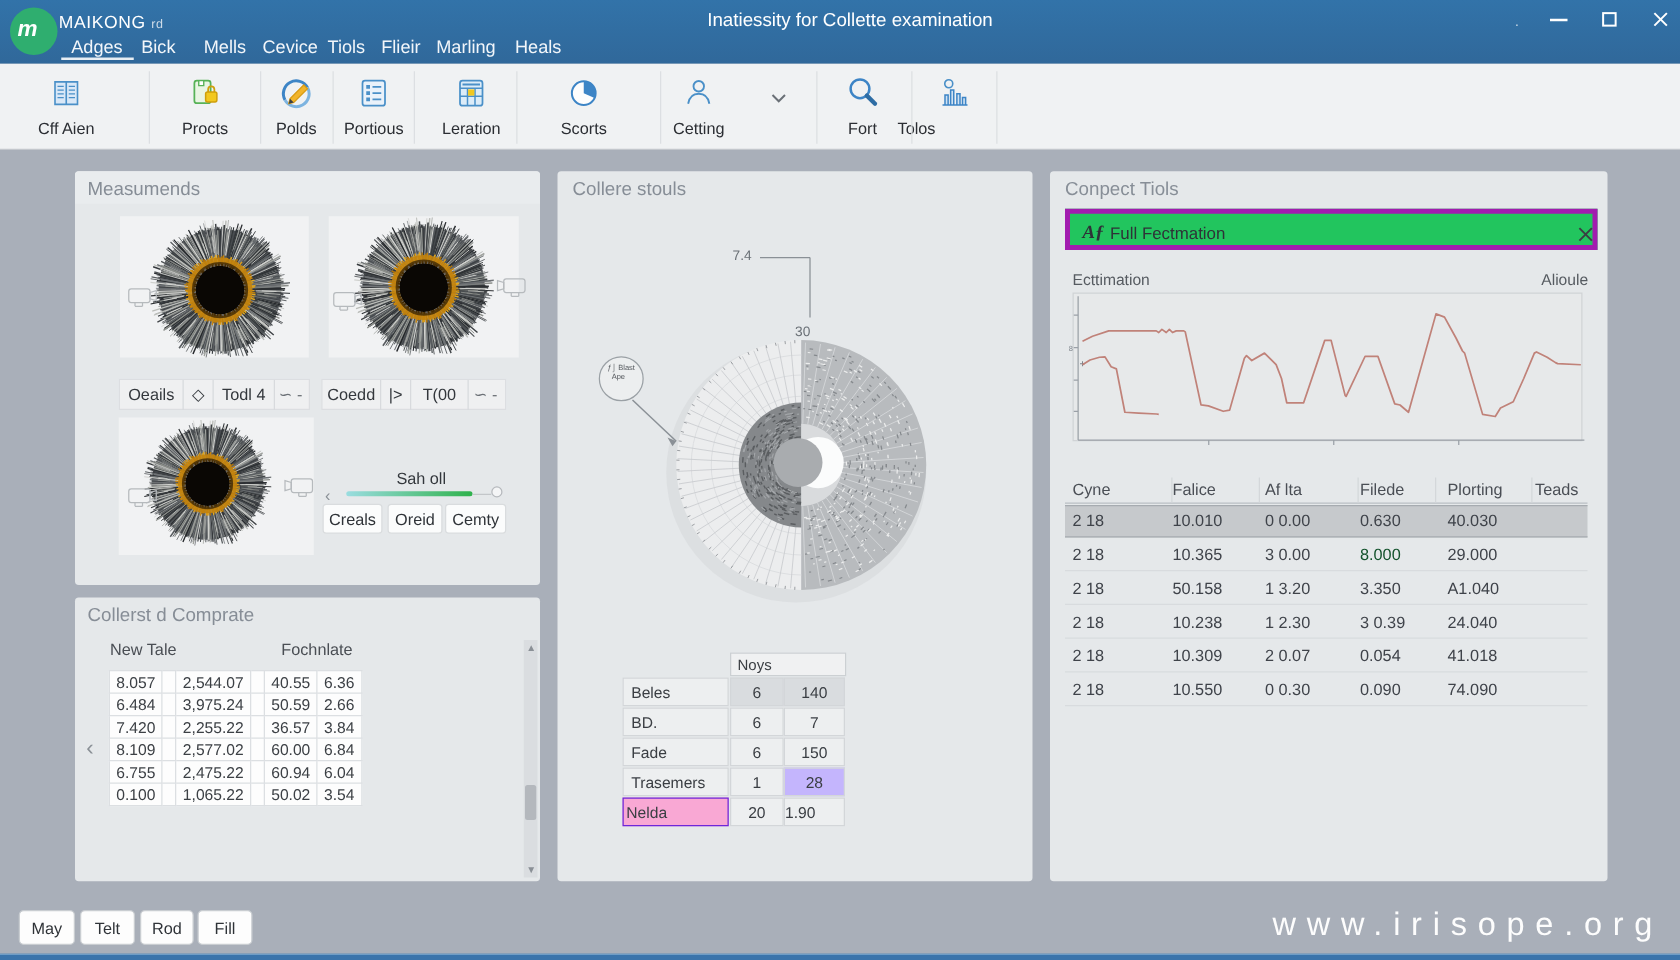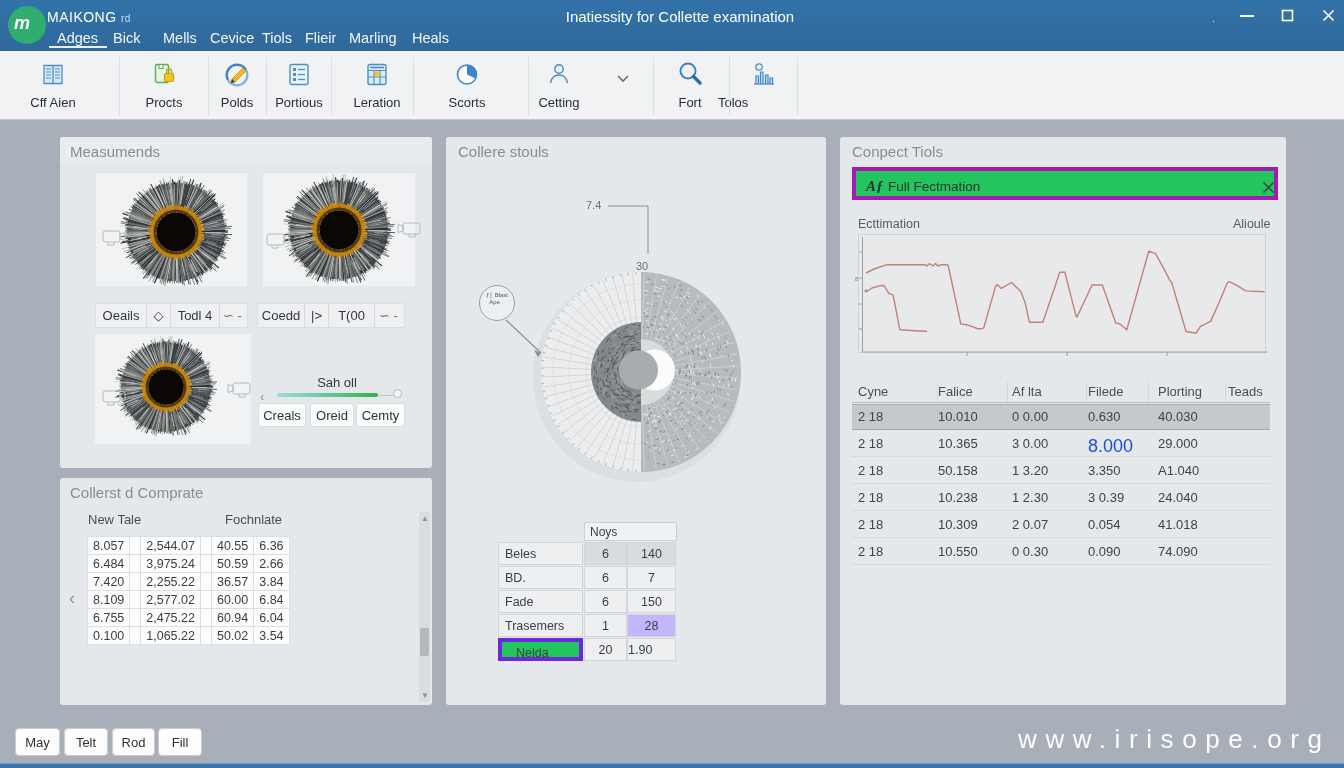--- a/index.html
+++ b/index.html
@@ -366,21 +366,21 @@
     <div style="position:absolute;left:181px;top:405px;width:49px;height:23px;border:1px solid #d3d6d9;background:#d9dcdf;font-size:12.5px;color:#3a3e43;text-align:center;line-height:22px">140</div>
     <div style="position:absolute;left:52px;top:429px;width:85px;height:23px;border:1px solid #d3d6d9;background:#edeff0;font-size:12.5px;color:#3a3e43;padding-left:6px;line-height:22px">BD.</div>
     <div style="position:absolute;left:138px;top:429px;width:43px;height:23px;border:1px solid #d3d6d9;background:#edeff0;font-size:12.5px;color:#3a3e43;text-align:center;line-height:22px">6</div>
     <div style="position:absolute;left:181px;top:429px;width:49px;height:23px;border:1px solid #d3d6d9;background:#edeff0;font-size:12.5px;color:#3a3e43;text-align:center;line-height:22px">7</div>
     <div style="position:absolute;left:52px;top:453px;width:85px;height:23px;border:1px solid #d3d6d9;background:#edeff0;font-size:12.5px;color:#3a3e43;padding-left:6px;line-height:22px">Fade</div>
     <div style="position:absolute;left:138px;top:453px;width:43px;height:23px;border:1px solid #d3d6d9;background:#edeff0;font-size:12.5px;color:#3a3e43;text-align:center;line-height:22px">6</div>
     <div style="position:absolute;left:181px;top:453px;width:49px;height:23px;border:1px solid #d3d6d9;background:#edeff0;font-size:12.5px;color:#3a3e43;text-align:center;line-height:22px">150</div>
     <div style="position:absolute;left:52px;top:477px;width:85px;height:23px;border:1px solid #d3d6d9;background:#edeff0;font-size:12.5px;color:#3a3e43;padding-left:6px;line-height:22px">Trasemers</div>
     <div style="position:absolute;left:138px;top:477px;width:43px;height:23px;border:1px solid #d3d6d9;background:#edeff0;font-size:12.5px;color:#3a3e43;text-align:center;line-height:22px">1</div>
     <div style="position:absolute;left:181px;top:477px;width:49px;height:23px;border:1px solid #d3d6d9;background:#c4b5fd;font-size:12.5px;color:#3a3e43;text-align:center;line-height:22px">28</div>
-    <div style="position:absolute;left:52px;top:501px;width:85px;height:23px;border:4px solid #6d28d9;background:#22c55e;font-size:12.5px;color:#3a3e43;padding-left:14px;line-height:22px">Nelda</div>
+    <div style="position:absolute;left:52px;top:501px;width:85px;height:23px;border:1px solid #6d28d9;background:#f9a8d4;font-size:12.5px;color:#3a3e43;padding-left:2px;line-height:22px">Nelda</div>
     <div style="position:absolute;left:138px;top:501px;width:43px;height:23px;border:1px solid #d3d6d9;background:#edeff0;font-size:12.5px;color:#3a3e43;text-align:center;line-height:22px">20</div>
     <div style="position:absolute;left:181px;top:501px;width:49px;height:23px;border:1px solid #d3d6d9;background:#edeff0;font-size:12.5px;color:#3a3e43;text-align:left;line-height:22px">1.90</div>
   </div>
 <div class="abs" style="left:840px;top:137px;width:446px;height:568px;background:#e5e8ea;border-radius:3px">
     <div class="abs" style="left:12px;top:6px;font-size:15px;color:#878e97">Conpect Tiols</div>
     <div class="abs" style="left:12px;top:30px;width:426px;height:33px;background:#22c55e;border:4px solid #a21caf">
       <div class="abs" style="left:10px;top:7px;font-size:15px;font-style:italic;font-family:'Liberation Serif',serif;color:#2e3237"><b>Aƒ</b></div>
       <div class="abs" style="left:32px;top:8px;font-size:13.5px;color:#2e3237">Full Fectmation</div>
       <svg class="abs" style="left:406px;top:10px" width="13" height="13" viewBox="0 0 13 13">
         <path d="M1.5 1.5l10 10M11.5 1.5l-10 10" stroke="#3a3e43" stroke-width="1.5"></path>
@@ -413,21 +413,21 @@
     <div style="position:absolute;left:18px;top:272px;font-size:13px;color:#3f434a">2 18</div>
     <div style="position:absolute;left:98px;top:272px;font-size:13px;color:#3f434a">10.010</div>
     <div style="position:absolute;left:172px;top:272px;font-size:13px;color:#3f434a">0 0.00</div>
     <div style="position:absolute;left:248px;top:272px;font-size:13px;color:#3f434a">0.630</div>
     <div style="position:absolute;left:318px;top:272px;font-size:13px;color:#3f434a">40.030</div>
     <div style="position:absolute;left:388px;top:272px;font-size:13px;color:#3f434a"></div>
     <div style="position:absolute;left:12px;top:294px;width:418px;height:26px;border-bottom:1px solid #d8dbde"></div>
     <div style="position:absolute;left:18px;top:299px;font-size:13px;color:#3f434a">2 18</div>
     <div style="position:absolute;left:98px;top:299px;font-size:13px;color:#3f434a">10.365</div>
     <div style="position:absolute;left:172px;top:299px;font-size:13px;color:#3f434a">3 0.00</div>
-    <div style="position:absolute;left:248px;top:299px;font-size:18px;color:#1d4ed8">8.000</div>
+    <div style="position:absolute;left:248px;top:299px;font-size:13px;color:#14532d">8.000</div>
     <div style="position:absolute;left:318px;top:299px;font-size:13px;color:#3f434a">29.000</div>
     <div style="position:absolute;left:388px;top:299px;font-size:13px;color:#3f434a"></div>
     <div style="position:absolute;left:12px;top:321px;width:418px;height:26px;border-bottom:1px solid #d8dbde"></div>
     <div style="position:absolute;left:18px;top:326px;font-size:13px;color:#3f434a">2 18</div>
     <div style="position:absolute;left:98px;top:326px;font-size:13px;color:#3f434a">50.158</div>
     <div style="position:absolute;left:172px;top:326px;font-size:13px;color:#3f434a">1 3.20</div>
     <div style="position:absolute;left:248px;top:326px;font-size:13px;color:#3f434a">3.350</div>
     <div style="position:absolute;left:318px;top:326px;font-size:13px;color:#3f434a">A1.040</div>
     <div style="position:absolute;left:388px;top:326px;font-size:13px;color:#3f434a"></div>
     <div style="position:absolute;left:12px;top:348px;width:418px;height:26px;border-bottom:1px solid #d8dbde"></div>

